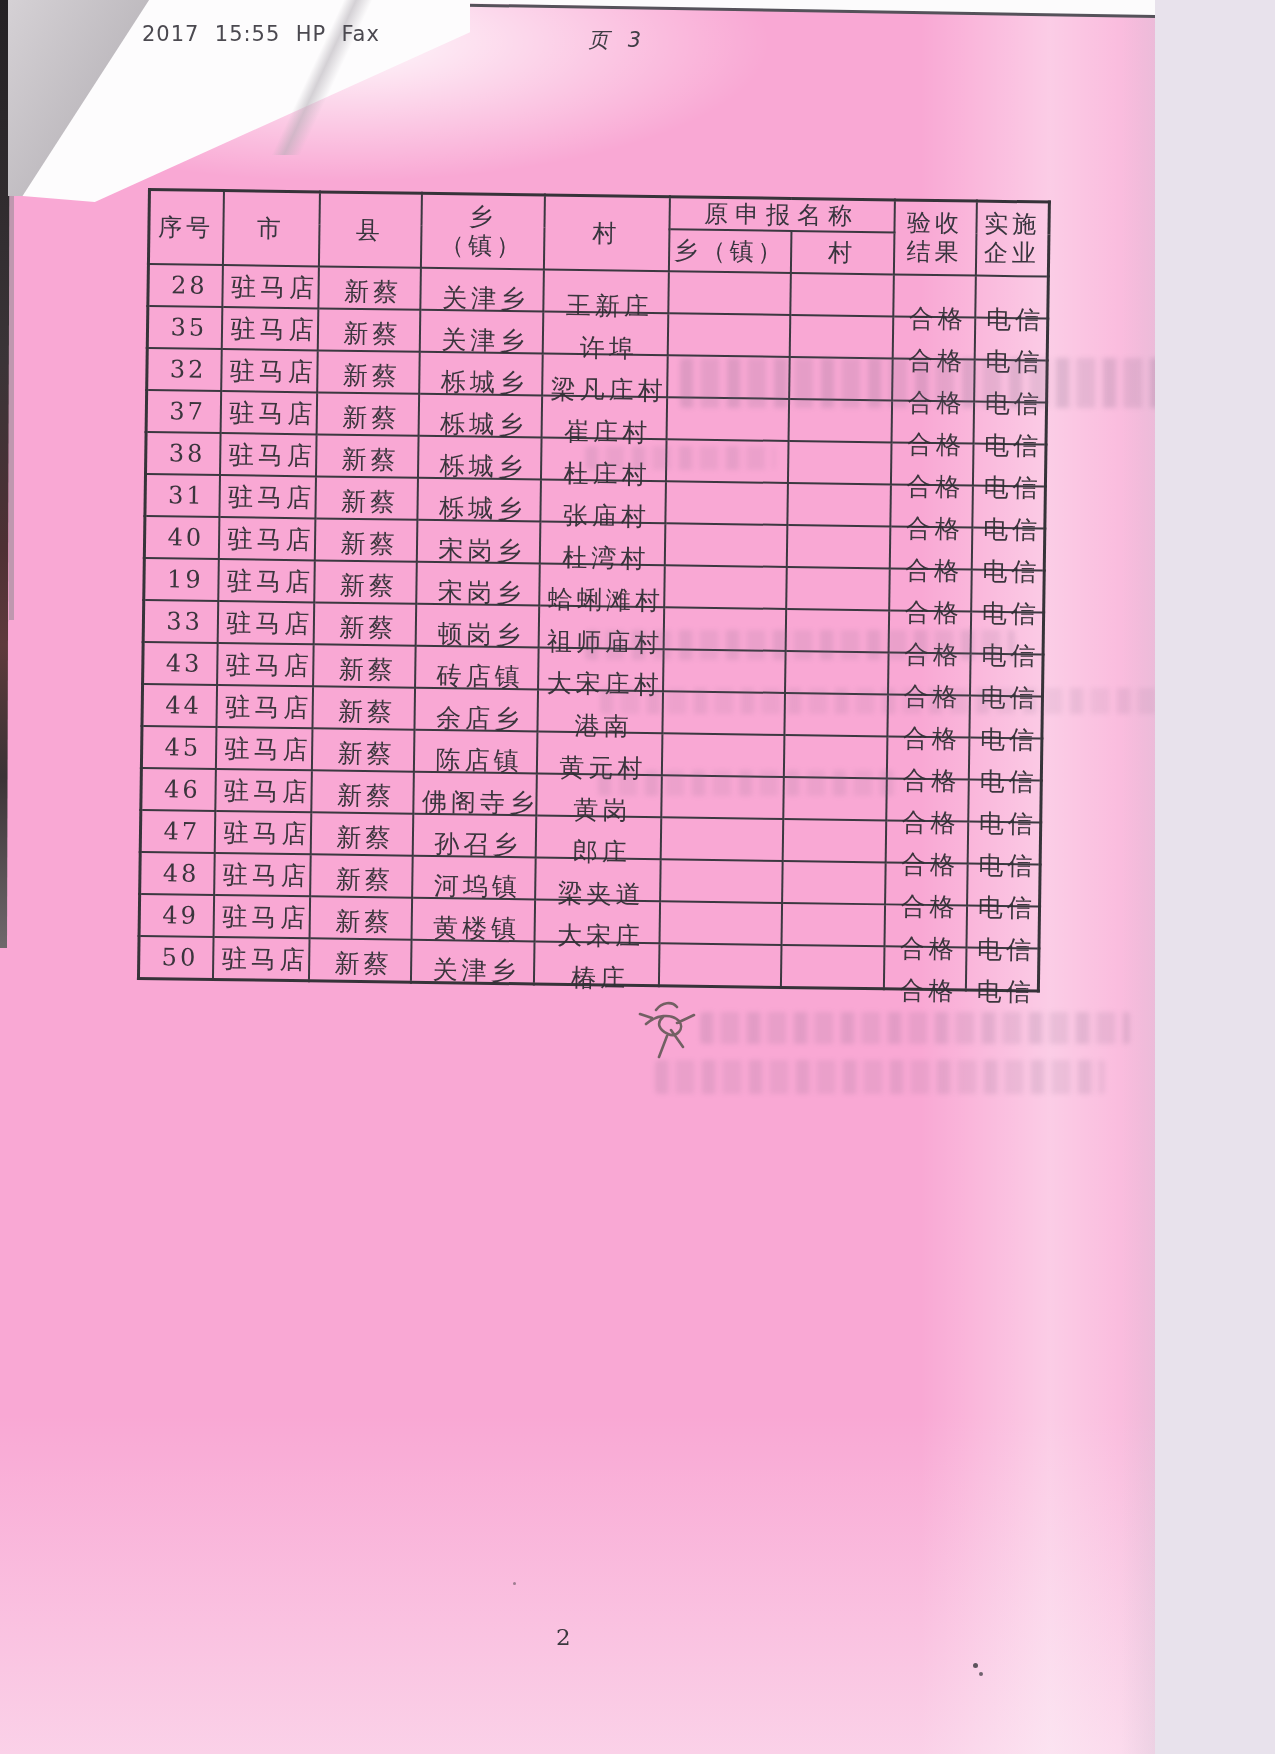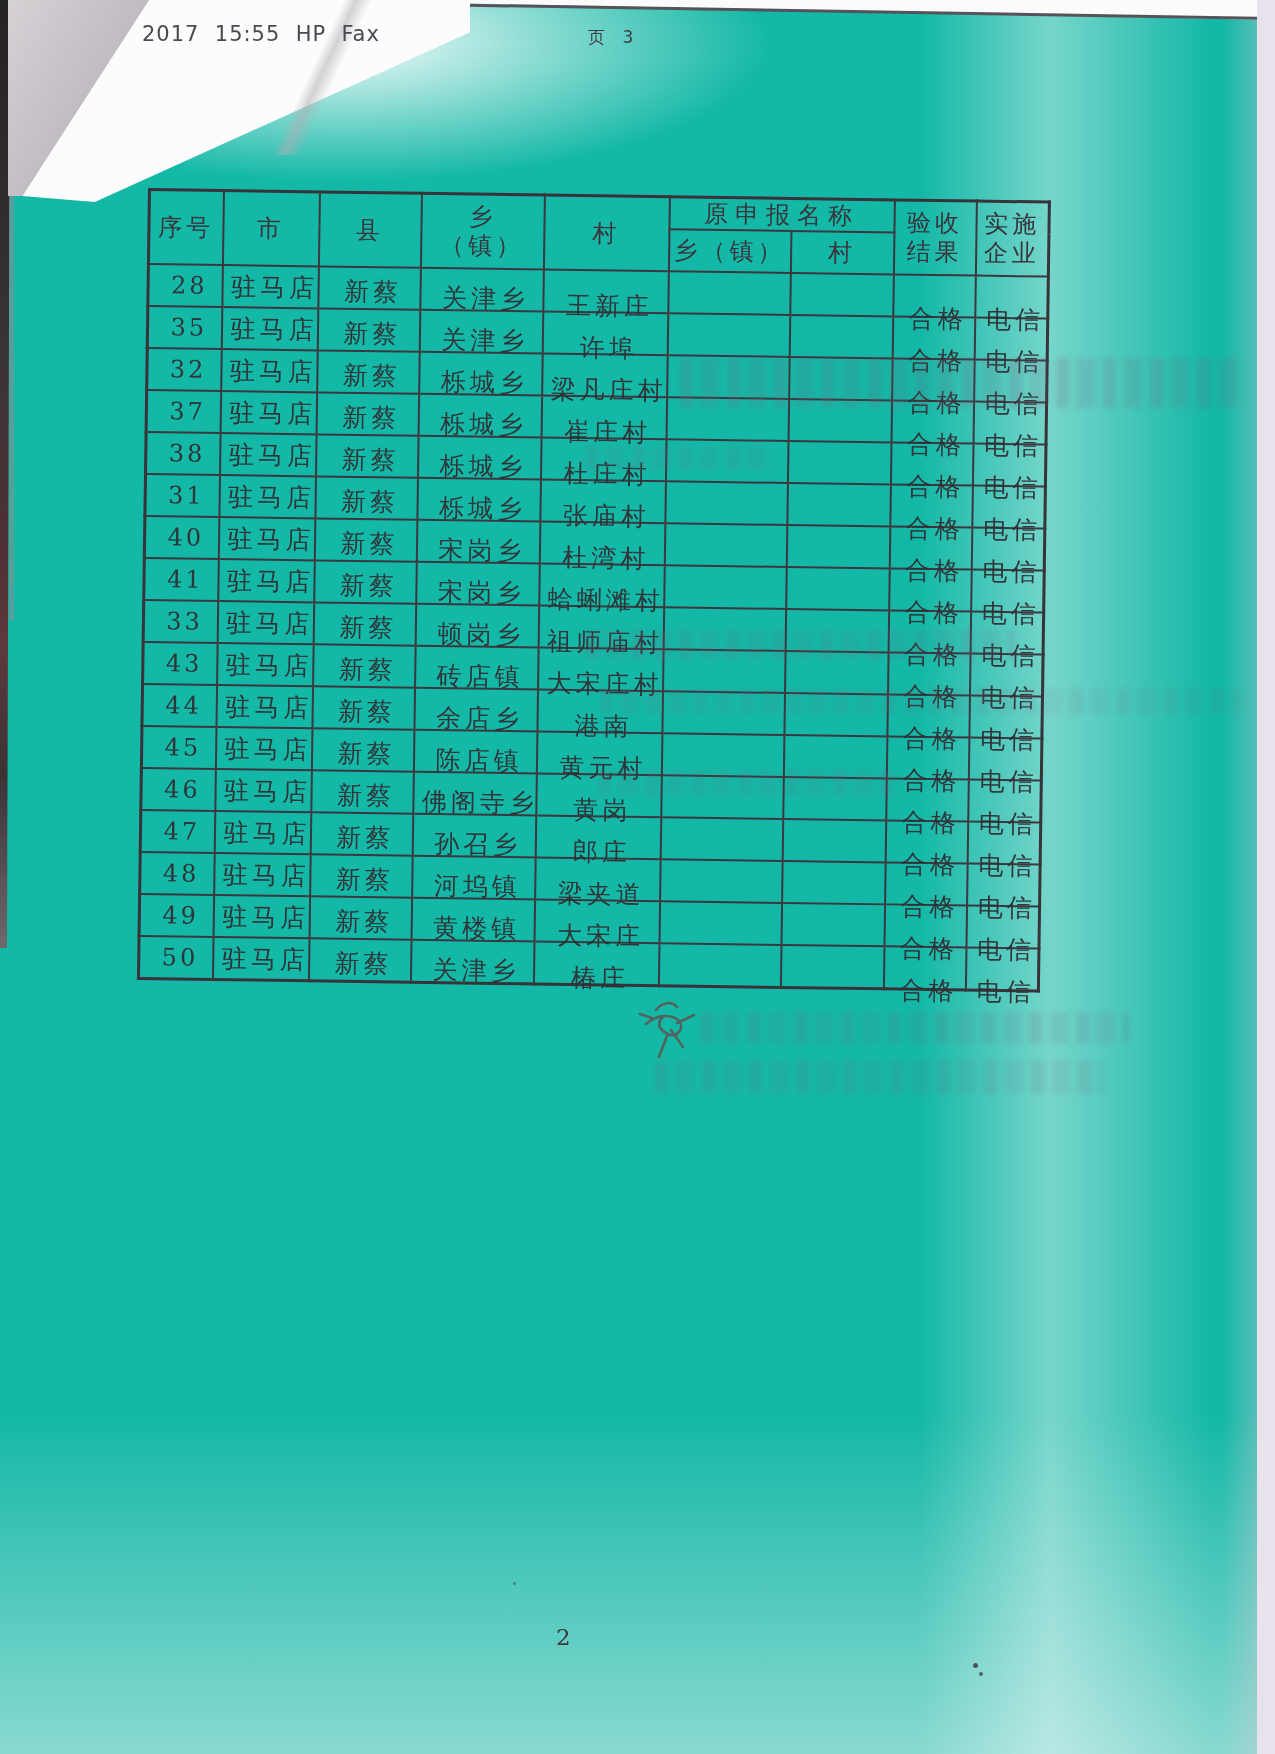--- a/index.html
+++ b/index.html
@@ -1,17 +1,17 @@
 <!DOCTYPE html>
 <html><head>
 <meta charset="utf-8">
 <style>
   html,body{margin:0;padding:0;background:#e8e2ec;}
-  .canvas{position:relative;width:1257px;height:1754px;overflow:hidden;
-    background:#14b8a6;font-family:"DejaVu Serif","Liberation Serif",serif;}
+  .canvas{position:relative;width:1155px;height:1754px;overflow:hidden;
+    background:#f9a8d4;font-family:"DejaVu Serif","Liberation Serif",serif;}
 
   
   .glow-top{position:absolute;left:0;top:0;width:950px;height:300px;
     background:radial-gradient(ellipse 60% 62% at 36% 14%,rgba(255,255,255,0.95),rgba(255,255,255,0) 75%);}
   .band-right{position:absolute;top:0;left:920px;width:290px;height:1754px;
     background:linear-gradient(90deg,rgba(255,255,255,0),rgba(255,255,255,0.42) 45%,rgba(255,255,255,0) 100%);}
   .fade-bottom{position:absolute;left:0;bottom:0;width:1275px;height:340px;
     background:linear-gradient(180deg,rgba(255,255,255,0),rgba(252,250,252,0.5));}
   .shade-right-edge{position:absolute;top:0;right:0;width:34px;height:1754px;
     background:linear-gradient(90deg,rgba(210,200,215,0),rgba(210,200,215,0.35));}
@@ -28,21 +28,21 @@
     background:linear-gradient(120deg,#d5d1d5,#b7b3b8 75%);}
   .corner-white{position:absolute;left:18px;top:0;width:452px;height:202px;
     clip-path:polygon(29% 0,100% 0,100% 16%,17% 100%,1% 97%);background:#fdfcfd;}
   .fold-shadow{position:absolute;left:150px;top:0;width:340px;height:155px;
     background:linear-gradient(115deg,rgba(178,173,180,0) 47%,rgba(178,173,180,0.55) 50%,rgba(178,173,180,0) 54%);}
 
   
   .fax-ts{position:absolute;left:142px;top:22px;font-family:"DejaVu Sans","Liberation Sans",sans-serif;
     font-size:21px;color:#4b4950;letter-spacing:1px;white-space:pre;}
   .fax-page{position:absolute;left:588px;top:26px;font-family:"DejaVu Sans","Liberation Sans",sans-serif;
-    font-size:17px;color:#3f3d45;letter-spacing:6px;}
+    font-size:21px;color:#3f3d45;letter-spacing:6px;font-style:italic;}
 
   
   .tbl{position:absolute;left:148px;top:188px;width:900px;border-collapse:collapse;table-layout:fixed;
     transform:rotate(0.8deg);transform-origin:0 0;}
   .tbl th,.tbl td{border:2px solid #3b3840;padding:0;text-align:center;vertical-align:middle;
     font-weight:normal;color:#302e34;overflow:visible;}
   .tbl{border:3px solid #363339;}
   .tbl thead th{font-size:24px;color:#38353e;letter-spacing:4px;white-space:pre-line;line-height:29px;}
   .tbl thead .h-orig{letter-spacing:7px;}
   .tbl thead tr.hr1 th{height:30px;}
@@ -189,21 +189,21 @@
           <td><span class="cv">驻马店</span></td>
           <td><span class="cv">新蔡</span></td>
           <td><span class="cv">宋岗乡</span></td>
           <td><span class="cv">杜湾村</span></td>
           <td><span class="cv"></span></td>
           <td><span class="cv"></span></td>
           <td><span class="cv">合格</span></td>
           <td><span class="cv">电信</span></td>
         </tr>
         <tr>
-          <td><span class="cv">41</span></td>
+          <td><span class="cv">19</span></td>
           <td><span class="cv">驻马店</span></td>
           <td><span class="cv">新蔡</span></td>
           <td><span class="cv">宋岗乡</span></td>
           <td><span class="cv">蛤蜊滩村</span></td>
           <td><span class="cv"></span></td>
           <td><span class="cv"></span></td>
           <td><span class="cv">合格</span></td>
           <td><span class="cv">电信</span></td>
         </tr>
         <tr>

